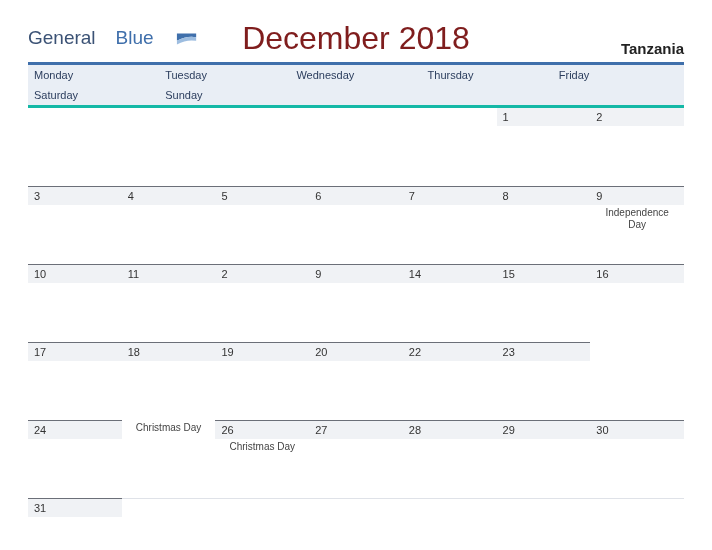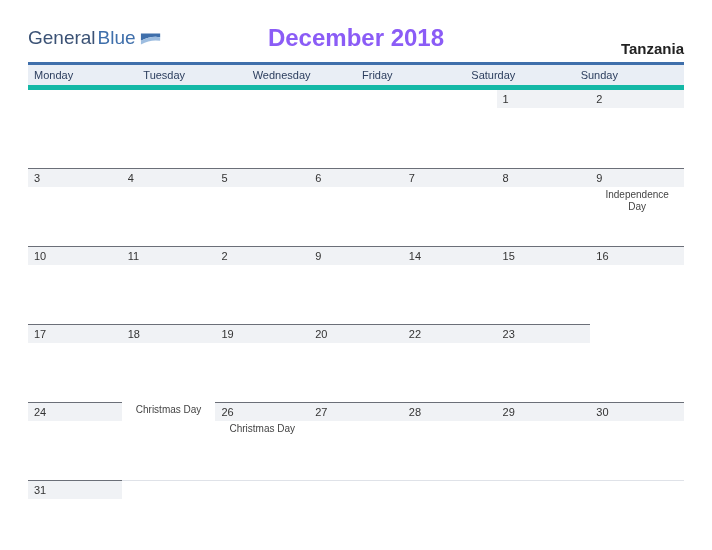--- a/index.html
+++ b/index.html
@@ -6,38 +6,38 @@
   body {
     margin: 0;
     padding: 20px 28px;
     font-family: Arial, Helvetica, sans-serif;
     background: #fff;
     width: 712px;
   }
   .brand {
     display: flex;
     align-items: center;
-    gap: 2px;
+    gap: 20px;
     font-size: 19px;
     font-weight: 500;
     color: #374a66;
   }
   .brand .gen { color: #3b5275; }
   .brand .blue { color: #3f6fab; }
   .brand-icon {
     width: 22px;
     height: 16px;
     position: relative;
     margin-left: 2px;
   }
   .brand-icon svg { width: 100%; height: 100%; }
   .title {
-    font-size: 24px;
-    font-weight: 700;
-    color: #8b5cf6;
+    font-size: 32px;
+    font-weight: 400;
+    color: #7f1d1d;
     position: absolute;
     left: 50%;
     transform: translateX(-50%);
   }
   .header-wrap {
     position: relative;
     display: flex;
     align-items: center;
     height: 36px;
   }
@@ -48,23 +48,23 @@
     margin-left: auto;
     margin-top: 20px;
   }
   .top-rule {
     height: 3px;
     background: #3f6fab;
     margin-top: 6px;
   }
   .dayhead {
     display: grid;
-    grid-template-columns: repeat(6, 1fr);
+    grid-template-columns: repeat(5, 1fr);
     background: #e9eef5;
-    border-bottom: 5px solid #14b8a6;
+    border-bottom: 3px solid #14b8a6;
   }
   .dayhead div {
     font-size: 11px;
     color: #2c3e5e;
     padding: 4px 6px;
     font-weight: 400;
   }
   .week {
     display: grid;
     grid-template-columns: repeat(7, 1fr);
@@ -115,20 +115,21 @@
   <div class="title">December 2018</div>
   <div class="country">Tanzania</div>
 </div>
 
 <div class="top-rule"></div>
 
 <div class="dayhead">
   <div>Monday</div>
   <div>Tuesday</div>
   <div>Wednesday</div>
+  <div>Thursday</div>
   <div>Friday</div>
   <div>Saturday</div>
   <div>Sunday</div>
 </div>
 
 <div id="calendar-body">
     <div class="week first">
       <div class="cell empty">
         <div class="datebar"></div>
       </div>

